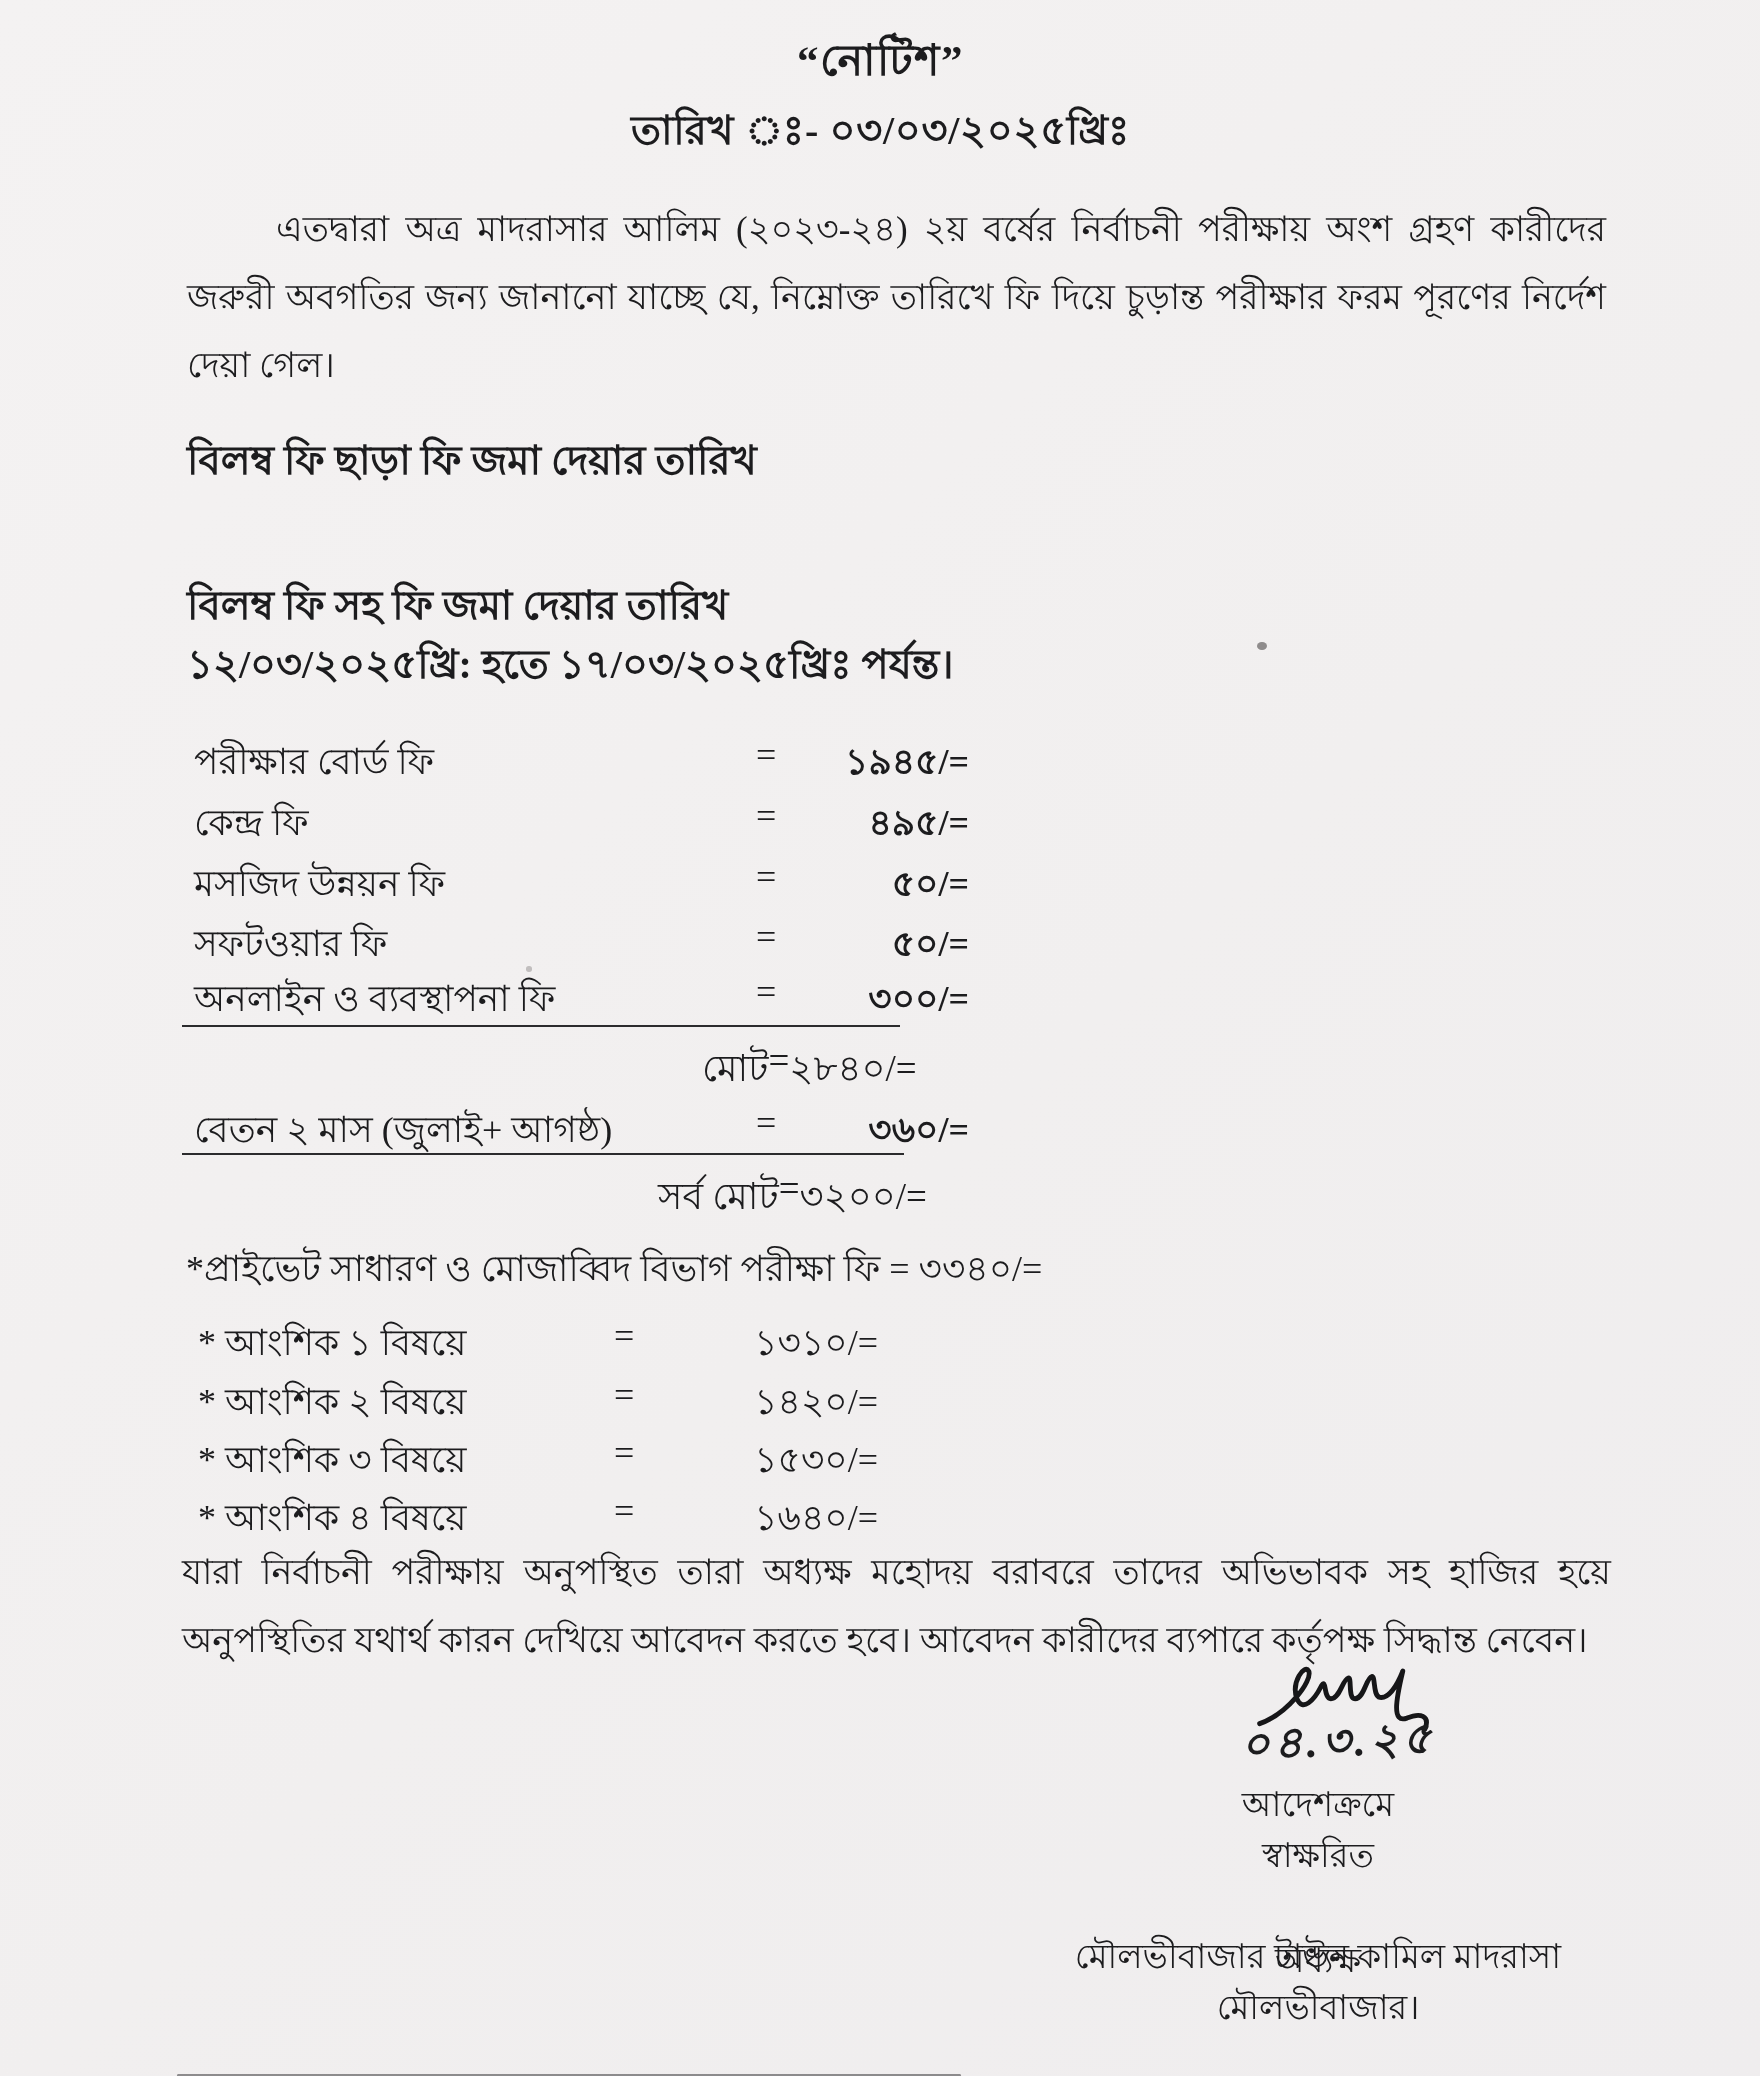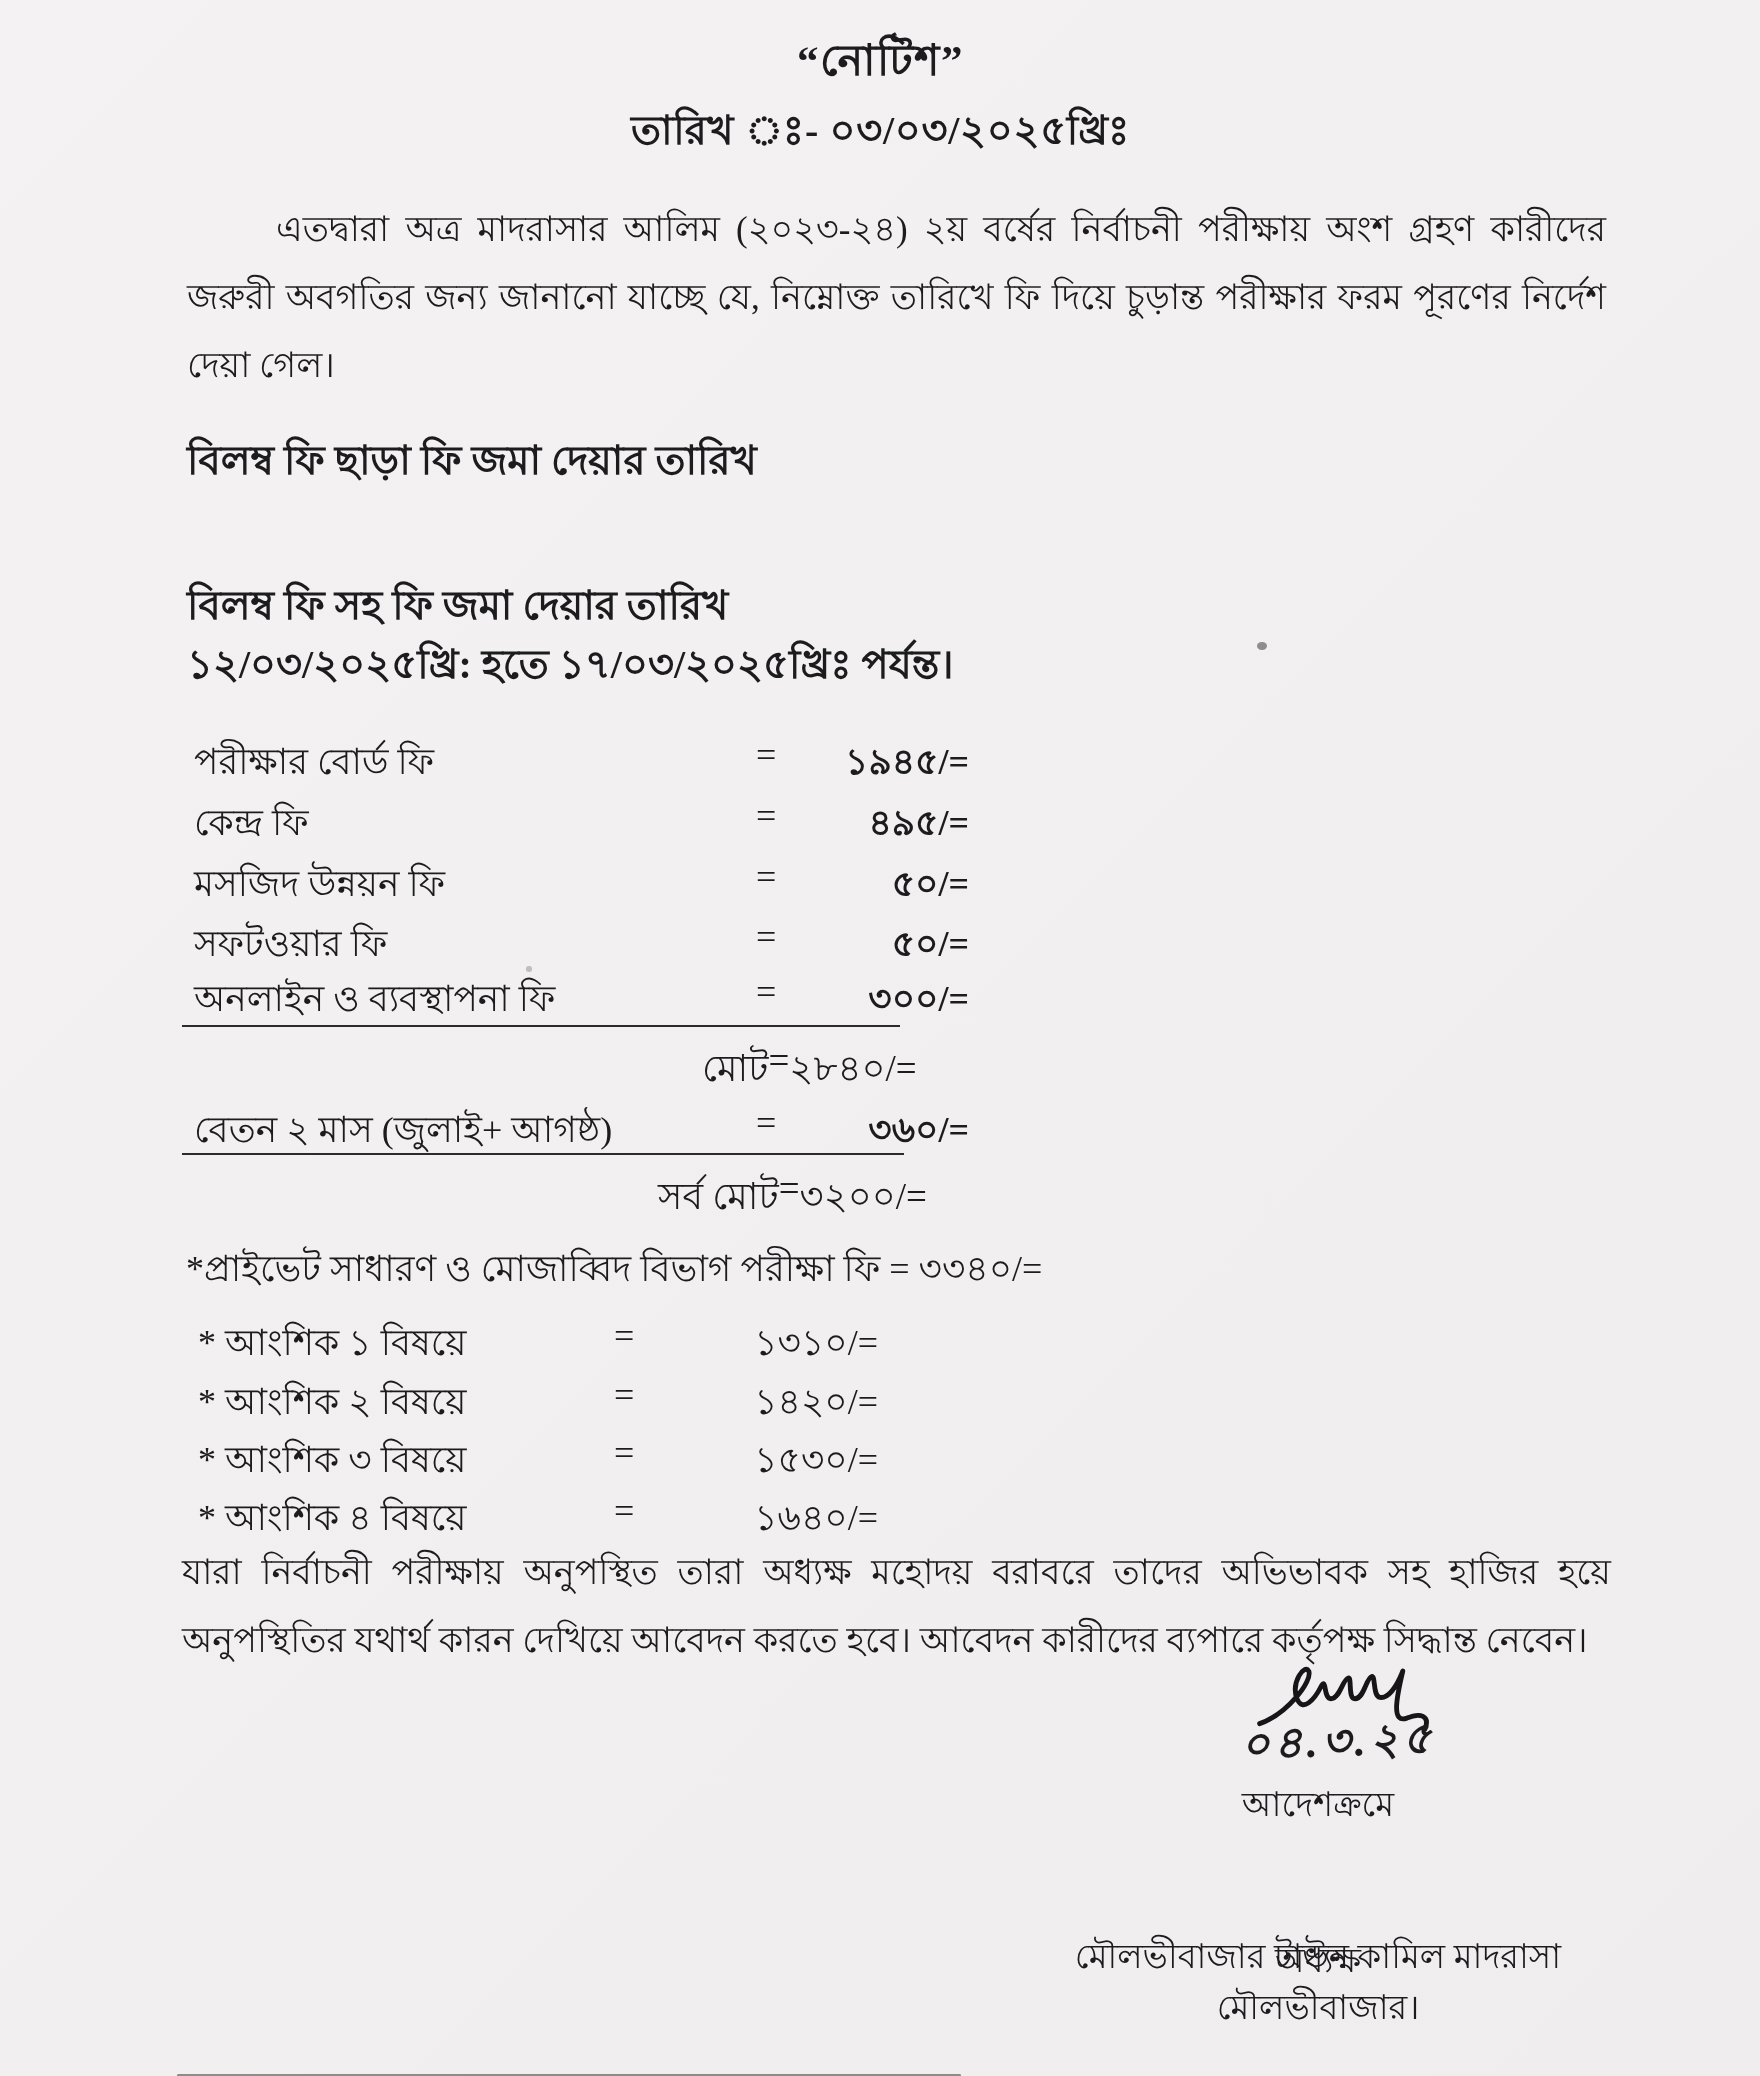--- a/index.html
+++ b/index.html
@@ -147,20 +147,21 @@
   </div>
 
   <div class="abs para closing">যারা নির্বাচনী পরীক্ষায় অনুপস্থিত তারা অধ্যক্ষ মহোদয় বরাবরে তাদের অভিভাবক সহ হাজির হয়ে অনুপস্থিতির যথার্থ কারন দেখিয়ে আবেদন করতে হবে। আবেদন কারীদের ব্যপারে কর্তৃপক্ষ সিদ্ধান্ত নেবেন।</div>
 
   <svg class="abs" style="left:1249px; top:1660px;" width="208" height="83" viewBox="0 0 300 120" aria-hidden="true">
     <path d="M15 92 C55 78 92 30 86 16 C80 5 60 32 69 56 C77 76 94 58 104 38 C112 24 107 56 118 56 C131 56 135 28 143 26 C149 24 142 56 153 56 C166 56 169 26 177 24 C183 22 178 52 189 54 C202 56 214 36 222 16 C212 58 206 92 228 84 C247 76 262 80 254 100" fill="none" stroke="#161618" stroke-width="7" stroke-linecap="round" stroke-linejoin="round"></path>
   </svg>
   <div class="abs hand-date">০৪.৩.২৫</div>
 
   <div class="abs sig-block-line" style="top:1778px;">আদেশক্রমে</div>
+  <div class="abs sig-block-line" style="top:1829px;">স্বাক্ষরিত</div>
   <div class="abs sig-block-line" style="top:1934px;">অধ্যক্ষ</div>
   <div class="abs sig-block-line" style="top:1930px;">মৌলভীবাজার টাউন কামিল মাদরাসা</div>
   <div class="abs sig-block-line" style="top:1981px;">মৌলভীবাজার।</div>
 
   <span class="speck" style="left:1257px; top:642px; width:9.7px; height:8.3px;"></span>
   <span class="speck" style="left:526px; top:966px; width:5.6px; height:5.6px; opacity:.5;"></span>
   <span class="edge-artifact"></span>
 
 </div>
 

